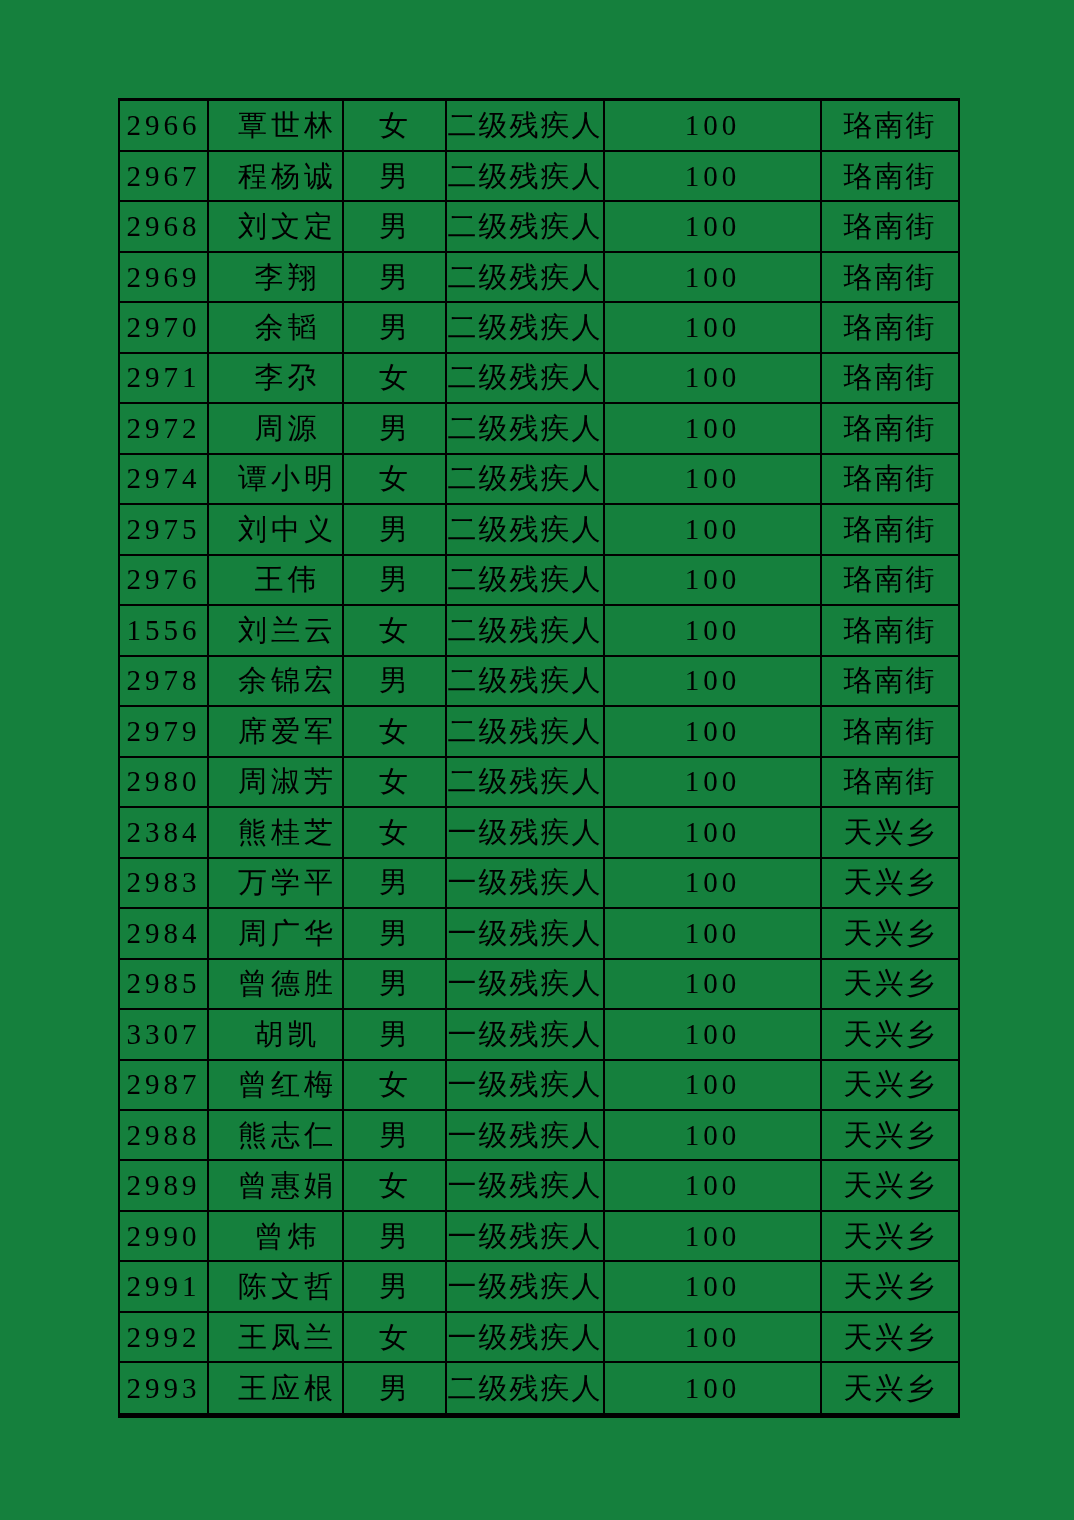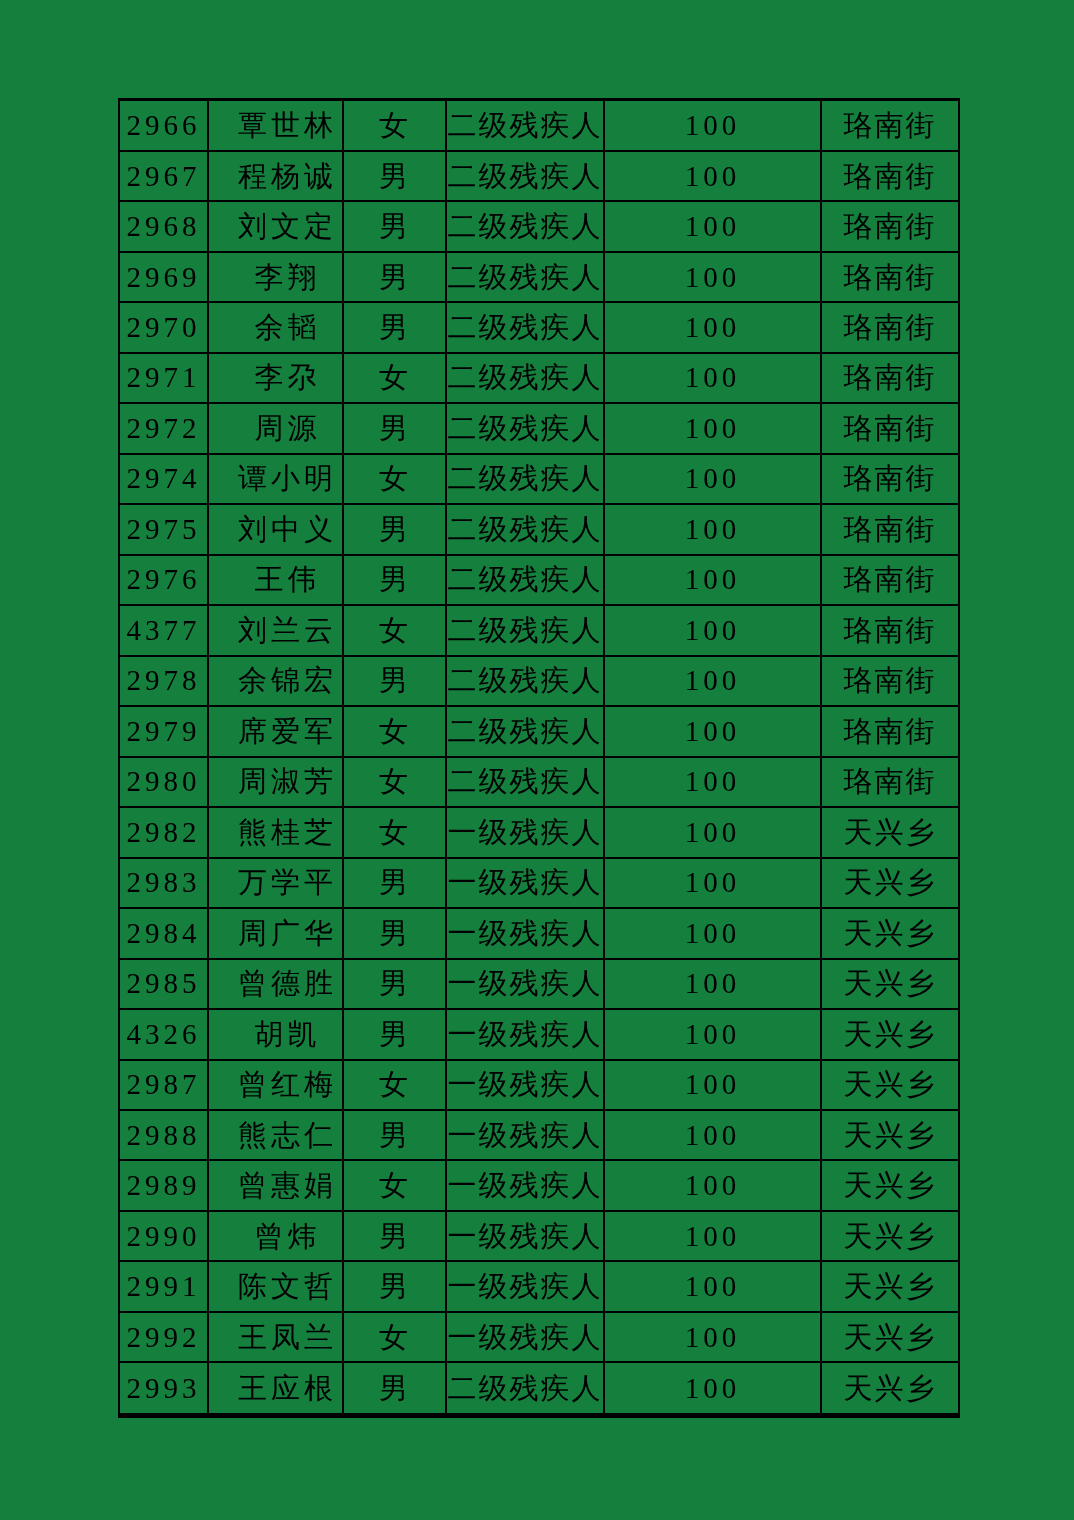--- a/index.html
+++ b/index.html
@@ -141,21 +141,21 @@
         </tr>
         <tr>
           <td class="num">2976</td>
           <td class="name">王伟</td>
           <td>男</td>
           <td>二级残疾人</td>
           <td class="num">100</td>
           <td>珞南街</td>
         </tr>
         <tr>
-          <td class="num">4377</td>
+          <td class="num">1556</td>
           <td class="name">刘兰云</td>
           <td>女</td>
           <td>二级残疾人</td>
           <td class="num">100</td>
           <td>珞南街</td>
         </tr>
         <tr>
           <td class="num">2978</td>
           <td class="name">余锦宏</td>
           <td>男</td>
@@ -173,21 +173,21 @@
         </tr>
         <tr>
           <td class="num">2980</td>
           <td class="name">周淑芳</td>
           <td>女</td>
           <td>二级残疾人</td>
           <td class="num">100</td>
           <td>珞南街</td>
         </tr>
         <tr>
-          <td class="num">2982</td>
+          <td class="num">2384</td>
           <td class="name">熊桂芝</td>
           <td>女</td>
           <td>一级残疾人</td>
           <td class="num">100</td>
           <td>天兴乡</td>
         </tr>
         <tr>
           <td class="num">2983</td>
           <td class="name">万学平</td>
           <td>男</td>
@@ -205,21 +205,21 @@
         </tr>
         <tr>
           <td class="num">2985</td>
           <td class="name">曾德胜</td>
           <td>男</td>
           <td>一级残疾人</td>
           <td class="num">100</td>
           <td>天兴乡</td>
         </tr>
         <tr>
-          <td class="num">4326</td>
+          <td class="num">3307</td>
           <td class="name">胡凯</td>
           <td>男</td>
           <td>一级残疾人</td>
           <td class="num">100</td>
           <td>天兴乡</td>
         </tr>
         <tr>
           <td class="num">2987</td>
           <td class="name">曾红梅</td>
           <td>女</td>

